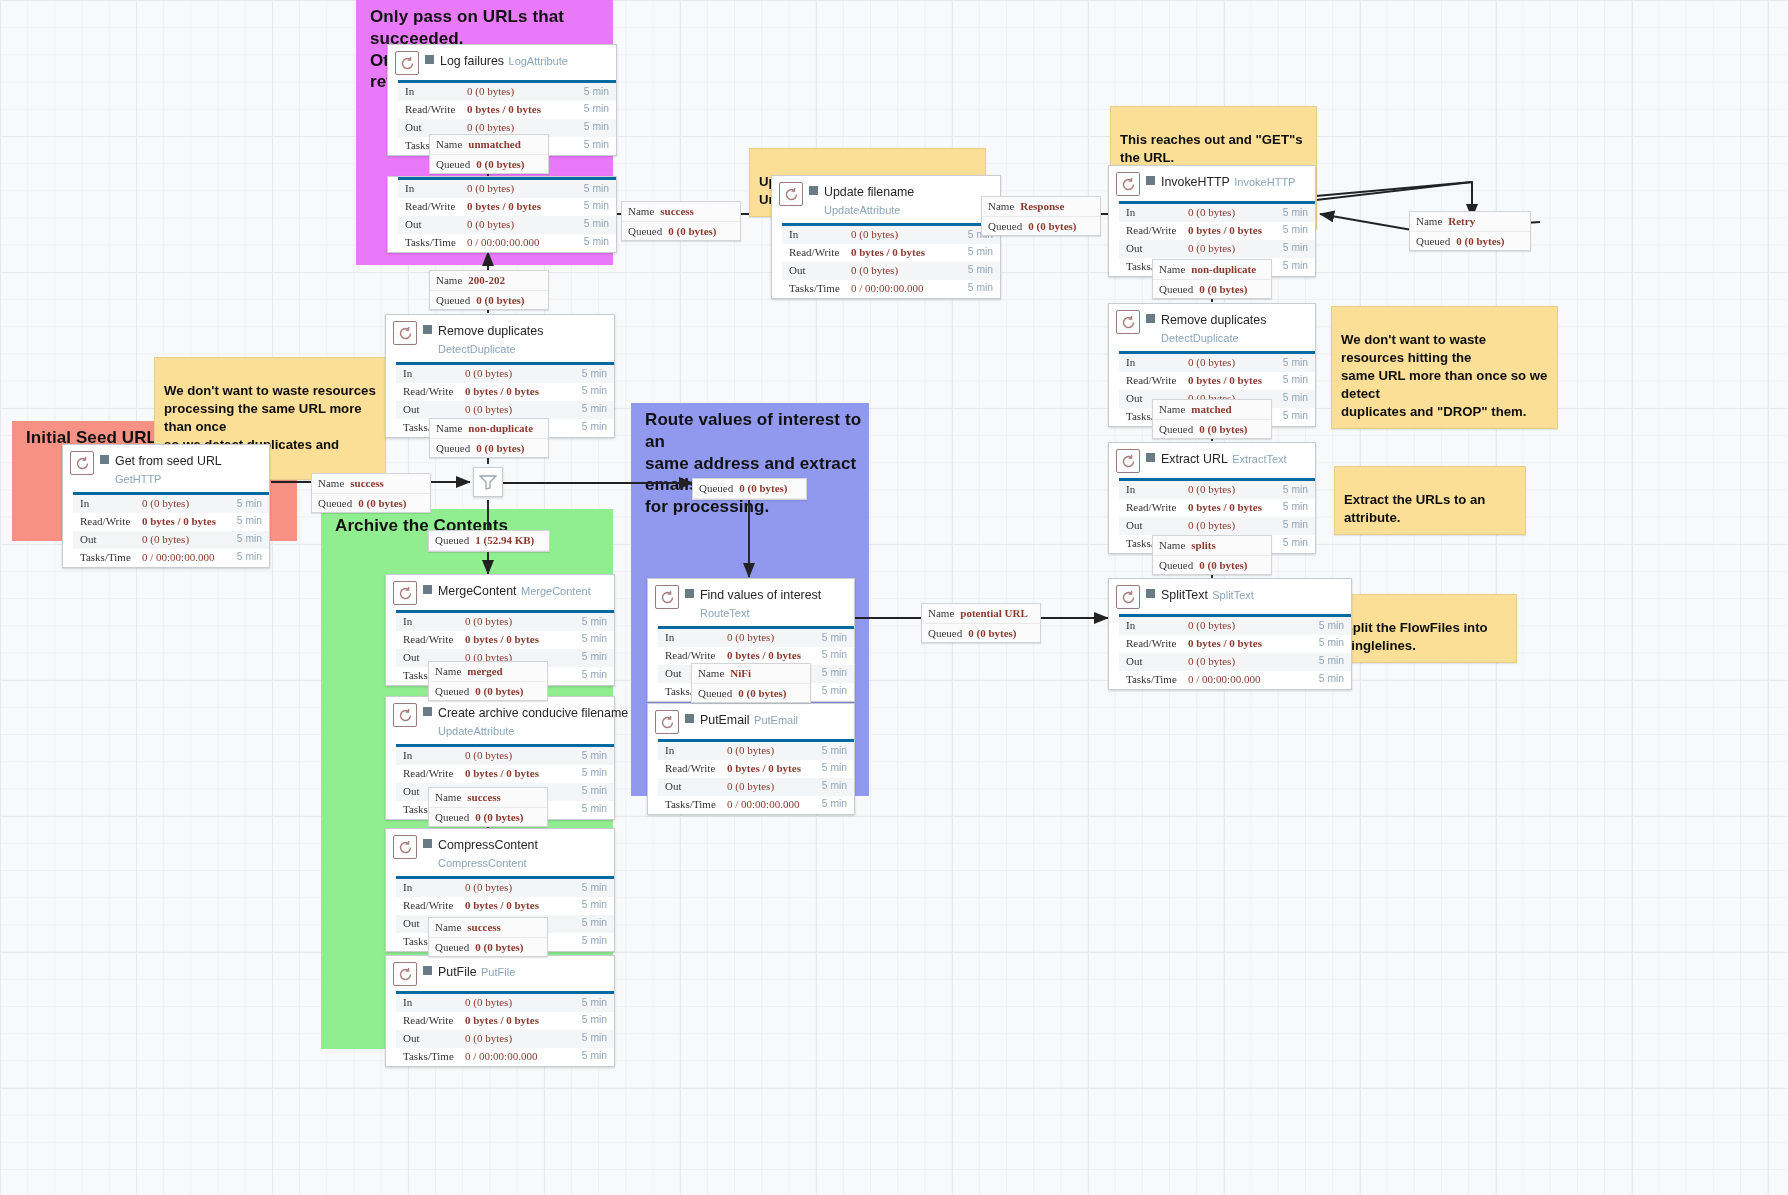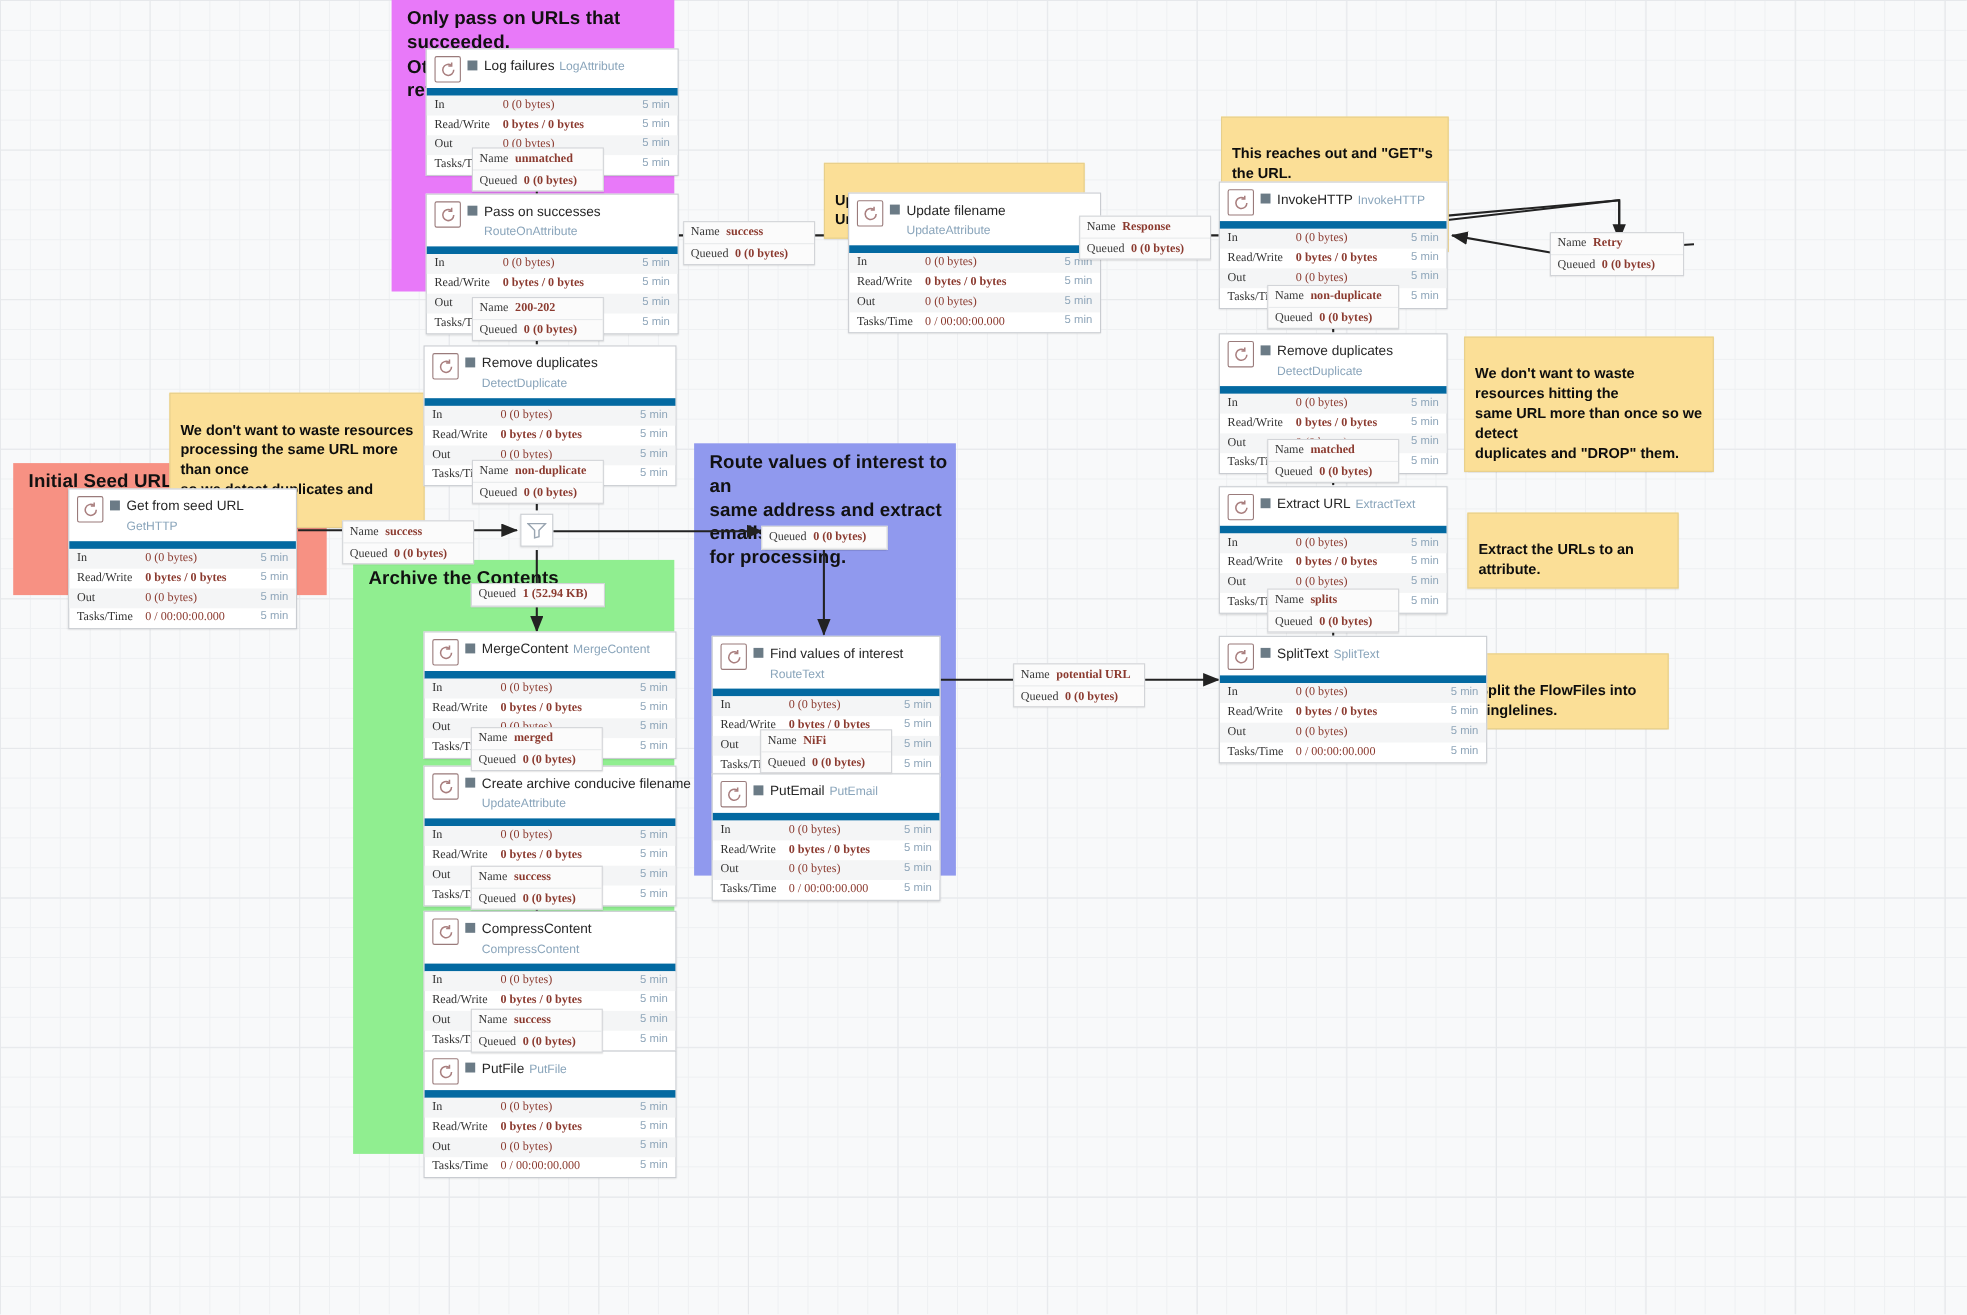--- a/index.html
+++ b/index.html
@@ -51,21 +51,21 @@
     border:1px solid #9a7b7b;border-radius:2px;background:#fff;
     display:flex;align-items:center;justify-content:center;
   }
   .proc-ico svg{display:block;}
   .run-state{
     width:9px;height:9px;background:#6b7b86;margin:4px 6px 0 1px;flex:0 0 9px;
   }
   .proc-names{flex:1 1 auto;min-width:0;}
   .proc-name{font-size:12.4px;color:#262626;line-height:1.15;white-space:nowrap;overflow:hidden;text-overflow:ellipsis;}
   .proc-type{font-size:11px;color:#8aa5bb;line-height:1.3;margin-top:1px;}
-  .proc-stats{border-top:7px solid #0369a1;font-size:10.5px;}
+  .proc-stats{border-top:3px solid #0369a1;font-size:10.5px;margin-left:10px;}
   .srow{display:flex;align-items:center;padding:1px 7px;line-height:1.45;}
   .srow:nth-child(odd){background:#f4f5f6;}
   .srow .k{width:62px;flex:0 0 62px;color:#333;font-family:"Liberation Serif",serif;font-size:11px;}
   .srow .v{flex:1 1 auto;color:#8b3a2f;font-family:"Liberation Serif",serif;font-size:11px;}
   .srow .v.b{font-weight:bold;}
   .srow .t{flex:0 0 auto;color:#8fa6ba;font-size:10.3px;}
 
   
   .conn{
     position:absolute;box-sizing:border-box;
@@ -222,33 +222,20 @@
         </div>
       <div class="srow">
           <span class="k">Tasks/Time</span>
           <span class="v">0 / 00:00:00.000</span>
           <span class="t">5 min</span>
         </div>
     </div>
   </div>
 
   <div class="proc" style="left:387px;top:176px;">
-    <div class="proc-head">
-      <span class="proc-ico">
-        <svg width="15" height="15" viewBox="0 0 15 15">
-            <path d="M12.5,7.5a5,5 0 1 1 -2.2,-4.1" fill="none" stroke="#a97f7f" stroke-width="1.4"></path>
-            <path d="M10.6,0.9 L10.6,4 L7.6,4" fill="none" stroke="#a97f7f" stroke-width="1.4"></path>
-          </svg>
-      </span>
-      <span class="run-state"></span>
-      <span class="proc-names">
-        <span class="proc-name">Pass on successes</span>
-        <span class="proc-type">RouteOnAttribute</span>
-      </span>
-    </div>
     <div class="proc-stats">
       <div class="srow">
           <span class="k">In</span>
           <span class="v">0 (0 bytes)</span>
           <span class="t">5 min</span>
         </div>
       <div class="srow">
           <span class="k">Read/Write</span>
           <span class="v b">0 bytes / 0 bytes</span>
           <span class="t">5 min</span>

